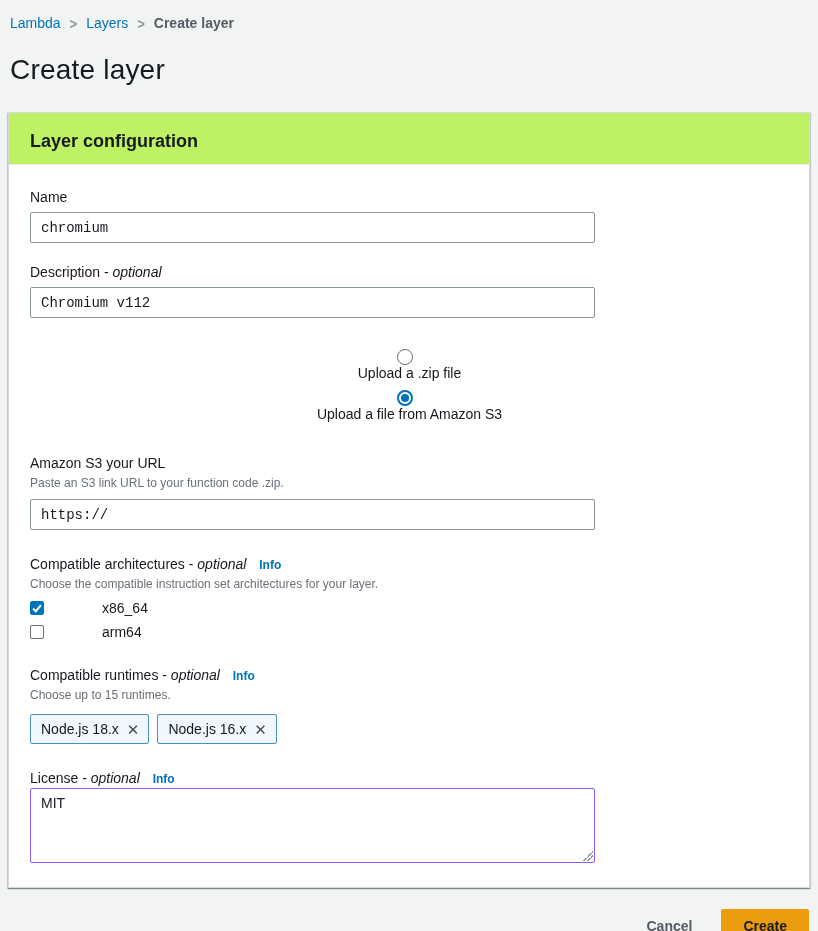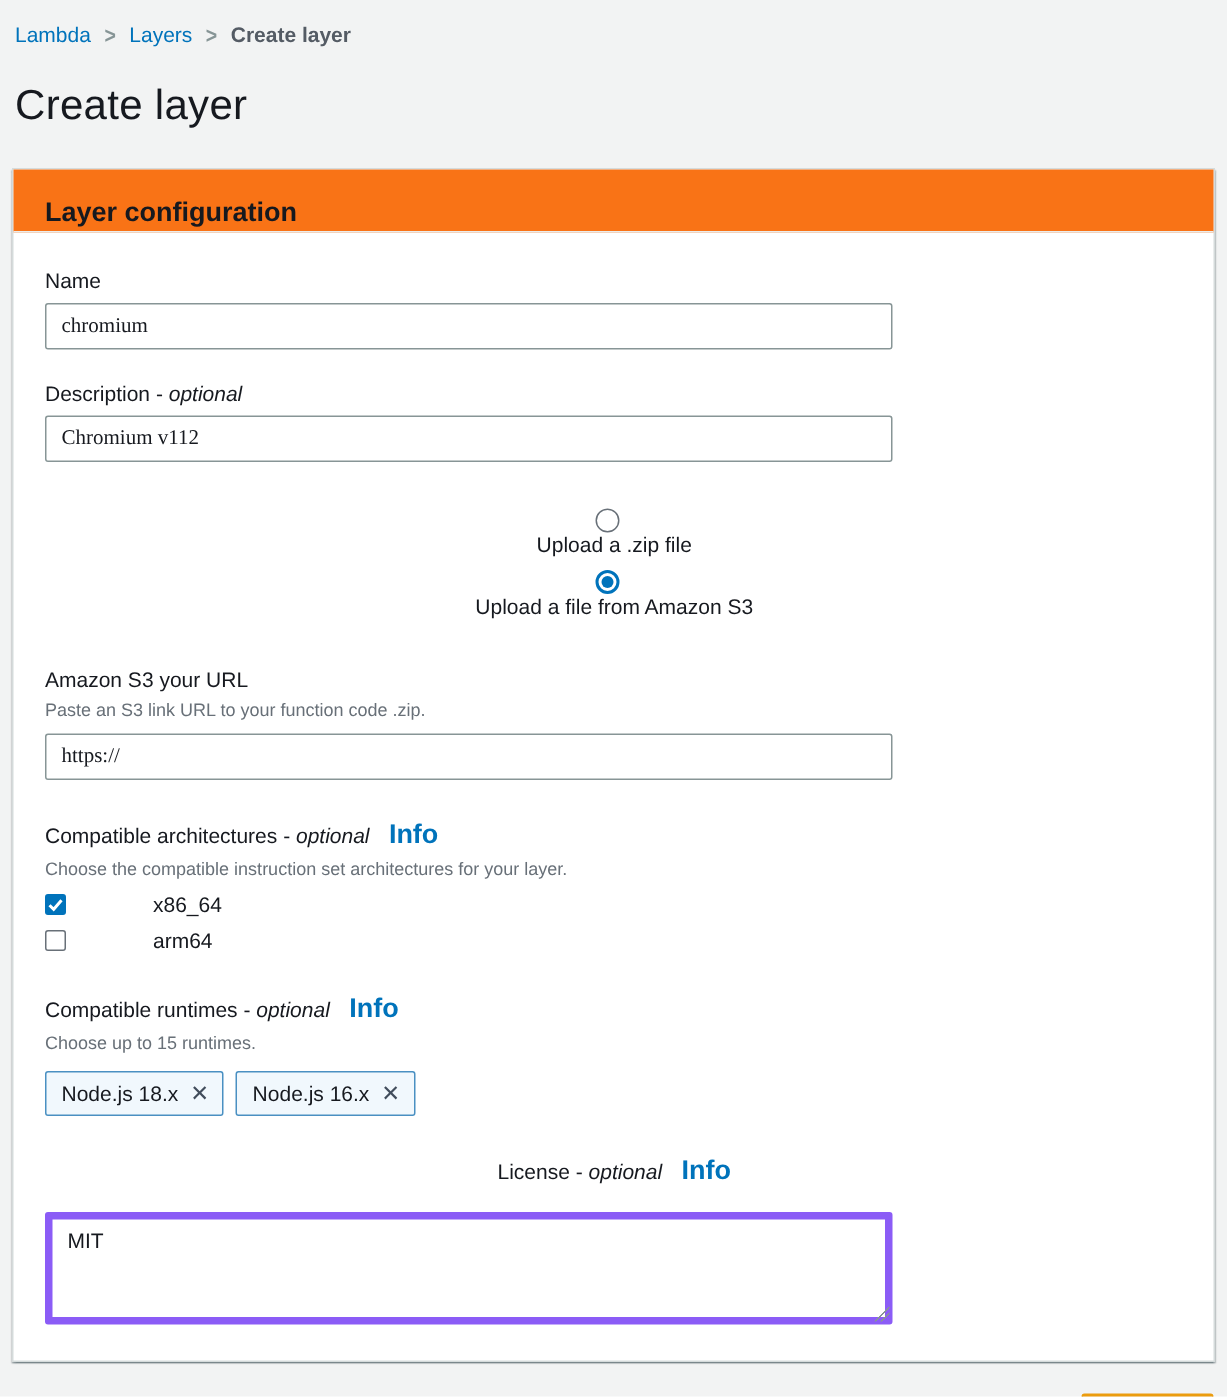--- a/index.html
+++ b/index.html
@@ -34,42 +34,42 @@
   }
 
   
   .card {
     margin: 26px 8px 0 8px;
     background: #ffffff;
     border: 1px solid #d5dbdb;
     box-shadow: 0 1px 1px 0 rgba(0,28,36,.3), 1px 1px 1px 0 rgba(0,28,36,.15), -1px 1px 1px 0 rgba(0,28,36,.15);
   }
   .card-header {
-    background: #f97316;
+    background: #bef264;
     border-bottom: 1px solid #eaeded;
-    padding: 18px 20px 2px 21px;
+    padding: 18px 20px 12px 21px;
   }
   .card-header h2 { margin: 0; font-size: 18px; font-weight: 700; color: #16191f; }
   .card-body { padding: 24px 20px 24px 21px; }
 
   
   .field { margin-bottom: 21px; }
   .label-row { font-size: 14px; color: #16191f; margin-bottom: 7px; }
   .label-row .optional { font-style: italic; }
   .info-link {
-    color: #0073bb; font-size: 18px; font-weight: 700;
+    color: #0073bb; font-size: 12px; font-weight: 700;
     text-decoration: none; margin-left: 9px; cursor: pointer;
   }
   .helper { color: #687078; font-size: 12px; margin: -3px 0 8px 0; line-height: 16px; }
 
   .text-input, .fake-input, .select {
     width: 565px; height: 31px;
     border: 1px solid #879596; border-radius: 2px;
     background: #fff; color: #16191f;
-    font-size: 14px; font-family: Liberation Serif, serif;
+    font-size: 14px; font-family: Liberation Mono, monospace;
     padding: 4px 10px; outline: none;
   }
   .fake-input {
     display: flex; align-items: center; justify-content: space-between;
   }
   .select {
     display: flex; align-items: center; justify-content: space-between;
     cursor: pointer;
   }
   .select .placeholder { font-style: italic; color: #687078; }
@@ -112,31 +112,31 @@
   .token-close {
     background: none; border: none; padding: 0; margin: 0;
     font-size: 15px; color: #414d5c; cursor: pointer; line-height: 1;
     font-family: "Liberation Sans", sans-serif;
   }
 
   
   .textarea-wrap { position: relative; width: 565px; }
   textarea.license {
     width: 565px; height: 75px; resize: none;
-    border: 5px solid #8b5cf6; border-radius: 2px;
+    border: 1px solid #8b5cf6; border-radius: 2px;
     font-size: 14px; font-family: "Liberation Sans", sans-serif;
     color: #16191f; padding: 6px 10px; outline: none; display: block;
   }
   .resize-handle {
     position: absolute; right: 2px; bottom: 2px; width: 10px; height: 10px;
     background: linear-gradient(135deg, transparent 0 50%, #879596 50% 56%, transparent 56% 70%, #879596 70% 76%, transparent 76%);
     cursor: nwse-resize;
   }
   .field-license { margin-bottom: 0; }
-  .field-license .label-row { margin-bottom: 17px; text-align: center; }
+  .field-license .label-row { margin-bottom: 2px; }
 
   
   .footer {
     display: flex; justify-content: flex-end; align-items: center;
     gap: 8px; padding: 21px 9px 0 0;
   }
   .btn-cancel {
     background: none; border: 1px solid transparent;
     color: #545b64; font-weight: 700; font-size: 14px;
     font-family: "Liberation Sans", sans-serif;

